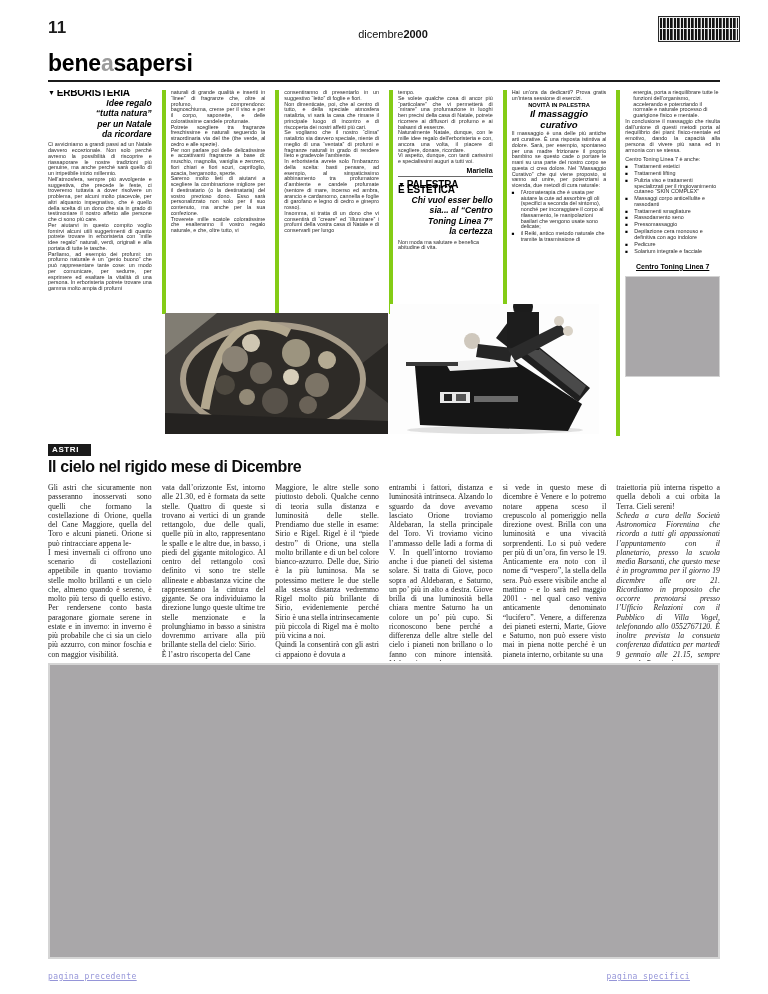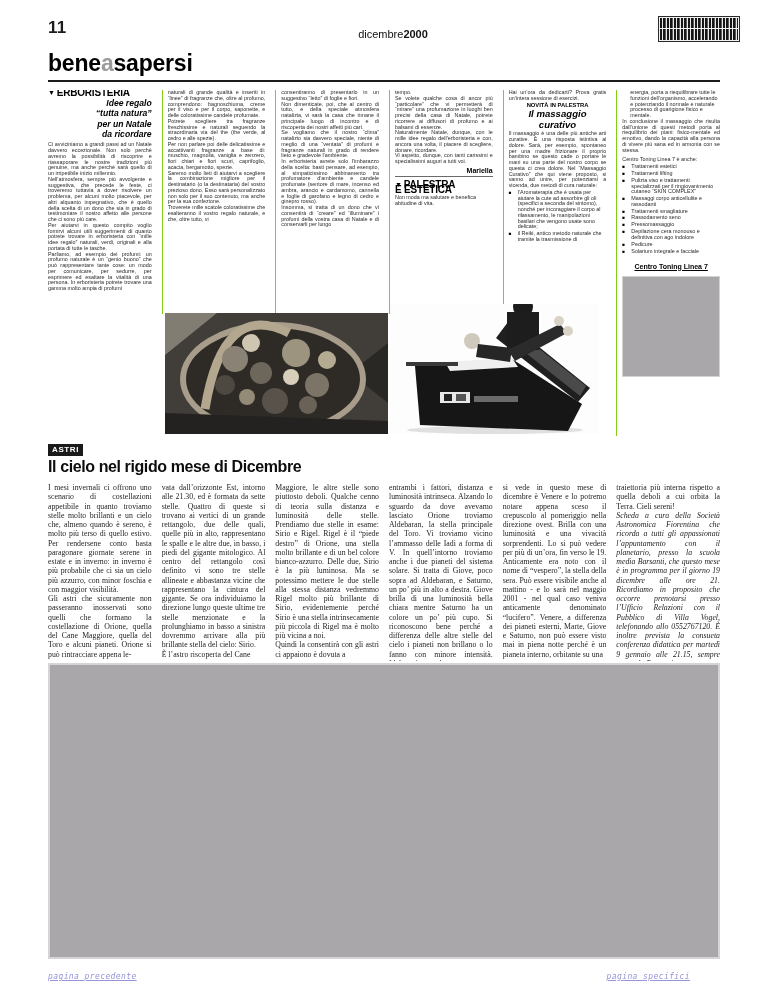--- a/index.html
+++ b/index.html
@@ -21,21 +21,21 @@
   
   .brandrow { margin-top:4px; padding-bottom:3px; border-bottom:2px solid #1b1b1b;
               font-size:23px; font-weight:bold; letter-spacing:-0.2px; color:#000; }
   .brand-a { color:#9b9b9b; }
 
   
   .topsection { position:relative; height:354px; padding-top:8px;
                 display:grid; grid-template-columns:repeat(6,1fr); column-gap:10px; }
   .tcol { height:224px; overflow:hidden; font-size:5.4px; line-height:5.75px;
           text-align:justify; color:#2a2a2a; }
-  .tcol + .tcol { border-left:1px solid #84cc16; padding-left:5px; }
+  .tcol + .tcol { border-left:4px solid #84cc16; padding-left:5px; }
   .tcol.c6 { height:346px; }
   .tcol p { margin:0; }
   .sec-head { font-size:10px; font-weight:bold; color:#000; letter-spacing:-0.2px;
               margin:0 0 2px 0; text-align:left; white-space:pre-line; }
   .sec-head .tri { font-size:7px; vertical-align:1px; margin-right:2px; }
   .sec-sub { font-size:8.6px; line-height:10.4px; font-weight:bold; font-style:italic;
              margin:1px 0 3px 10px; text-align:right; white-space:pre-line; color:#000; }
   .sec-note { text-align:left; }
   .signature { text-align:right; font-weight:bold; font-size:7px; color:#000;
                border-bottom:1px solid #6a6a6a; padding-bottom:2px; margin:3px 0 5px 0; }
@@ -51,34 +51,34 @@
   .small-placeholder { margin-top:7px; width:100%; height:101px; background:#a9a7a9; border:1px solid #d2d2d2; }
 
   
   .photo1 { position:absolute; left:117px; top:231px; width:223px; height:121px; }
   .photo2 { position:absolute; left:342px; top:222px; width:209px; height:130px; }
   .photo1 svg, .photo2 svg { width:100%; height:100%; display:block; }
 
   
   .article { margin-top:2px; }
   .tag { display:inline-block; background:#1a1a1a; color:#fff; font-size:8px; font-weight:bold;
-         padding:1px 4px 2px 4px; letter-spacing:0.6px; }
+         padding:1px 12px 2px 4px; letter-spacing:0.6px; }
   .headline { font-size:16px; font-weight:bold; letter-spacing:-0.4px; color:#0d0d0d;
               margin:2px 0 7px 0; font-family:"Liberation Sans",sans-serif; }
   .acols { display:grid; grid-template-columns:repeat(6,1fr); column-gap:10px; }
   .acol { height:178px; overflow:hidden; font-family:"Liberation Serif", serif;
           font-size:7.8px; line-height:9.25px; text-align:justify; color:#1d1d1d; }
   .acol p { margin:0; }
   .acol p.ital { font-style:italic; }
 
   
   .bigbox { margin-top:2px; width:672px; height:296px; background:#a9a7a9; border:2px solid #d5d5d5; }
   .footer { display:flex; justify-content:space-between; margin-top:13px; padding-right:30px;
             font-family:"DejaVu Sans Mono", monospace; font-size:8px; }
-  .footer a { color:#9595d8; text-decoration:underline; letter-spacing:0.4px; cursor:pointer;font-style:italic; }
+  .footer a { color:#9595d8; text-decoration:underline; letter-spacing:0.4px; cursor:pointer; }
 </style>
 </head>
 <body>
 
 <div class="page">
   <div class="content">
 
     <div class="topbar">
       <span class="pagenum">11</span>
       <div class="dateline"><span>dicembre</span><b>2000</b></div>
@@ -121,20 +121,24 @@
       </div>
 
       <div class="tcol c4">
         <p>tempo.</p>
         <p>Se volete qualche cosa di ancor più “particolare” che vi permetterà di “mirare” una profumazione in luoghi ben precisi della casa di Natale, potrete ricorrere ai diffusori di profumo e ai balsami di essenze.</p>
         <p>Naturalmente Natale, dunque, con le mille idee regalo dell’erboristeria e con, ancora una volta, il piacere di scegliere, donare, ricordare.</p>
         <p>Vi aspetto, dunque, con tanti carissimi e specialissimi auguri a tutti voi.</p>
         <div class="signature">Mariella</div>
         <div class="sec-head"><span class="tri">▼</span><span style="white-space:pre-line">PALESTRA
 E ESTETICA</span></div>
+        <div class="sec-sub">Chi vuol esser bello
+sia... al “Centro
+Toning Linea 7”
+la certezza</div>
         <p class="sec-note">Non moda ma salutare e benefica abitudine di vita.</p>
       </div>
 
       <div class="tcol c5">
         <p>Hai un’ora da dedicarti? Prova gratis un’intera sessione di esercizi.</p>
         <div class="subhead">NOVITÀ IN PALESTRA</div>
         <div class="mass-title">Il massaggio curativo</div>
         <p>Il massaggio è una delle più antiche arti curative. È una risposta istintiva al dolore. Sarà, per esempio, spontaneo per una madre frizionare il proprio bambino se questo cade o portare le mani su una parte del nostro corpo se questa ci crea dolore. Nel “Massaggio Curativo” che qui viene proposto, si vanno ad unire, per potenziarsi a vicenda, due metodi di cura naturale:</p>
         <div class="bul">
             <span class="bmark">■</span>
@@ -237,22 +241,22 @@
           <rect x="84" y="92" width="44" height="6" fill="#6b6b6b"></rect>
         </svg>
       </div>
     </div>
 
     <div class="article">
       <span class="tag">ASTRI</span>
       <h1 class="headline">Il cielo nel rigido mese di Dicembre</h1>
       <div class="acols">
         <div class="acol">
+          <p>Gli astri che sicuramente non passeranno inosservati sono quelli che formano la costellazione di Orione, quella del Cane Maggiore, quella del Toro e alcuni pianeti. Orione si può rintracciare appena le-</p>
           <p>I mesi invernali ci offrono uno scenario di costellazioni appetibile in quanto troviamo stelle molto brillanti e un cielo che, almeno quando è sereno, è molto più terso di quello estivo. Per rendersene conto basta paragonare giornate serene in estate e in inverno: in inverno è più probabile che ci sia un cielo più azzurro, con minor foschia e con maggior visibilità.</p>
-          <p>Gli astri che sicuramente non passeranno inosservati sono quelli che formano la costellazione di Orione, quella del Cane Maggiore, quella del Toro e alcuni pianeti. Orione si può rintracciare appena le-</p>
         </div>
         <div class="acol">
           <p>vata dall’orizzonte Est, intorno alle 21.30, ed è formata da sette stelle. Quattro di queste si trovano ai vertici di un grande rettangolo, due delle quali, quelle più in alto, rappresentano le spalle e le altre due, in basso, i piedi del gigante mitologico. Al centro del rettangolo così definito vi sono tre stelle allineate e abbastanza vicine che rappresentano la cintura del gigante. Se ora individuiamo la direzione lungo queste ultime tre stelle menzionate e la prolunghiamo in basso a sinistra dovremmo arrivare alla più brillante stella del cielo: Sirio.</p>
           <p>È l’astro riscoperta del Cane</p>
         </div>
         <div class="acol">
           <p>Maggiore, le altre stelle sono piuttosto deboli. Qualche cenno di teoria sulla distanza e luminosità delle stelle. Prendiamo due stelle in esame: Sirio e Rigel. Rigel è il “piede destro” di Orione, una stella molto brillante e di un bel colore bianco-azzurro. Delle due, Sirio è la più luminosa. Ma se potessimo mettere le due stelle alla stessa distanza vedremmo Rigel molto più brillante di Sirio, evidentemente perché Sirio è una stella intrinsecamente più piccola di Rigel ma è molto più vicina a noi.</p>
           <p>Quindi la consentirà con gli astri ci appaiono è dovuta a</p>
         </div>
         <div class="acol">

